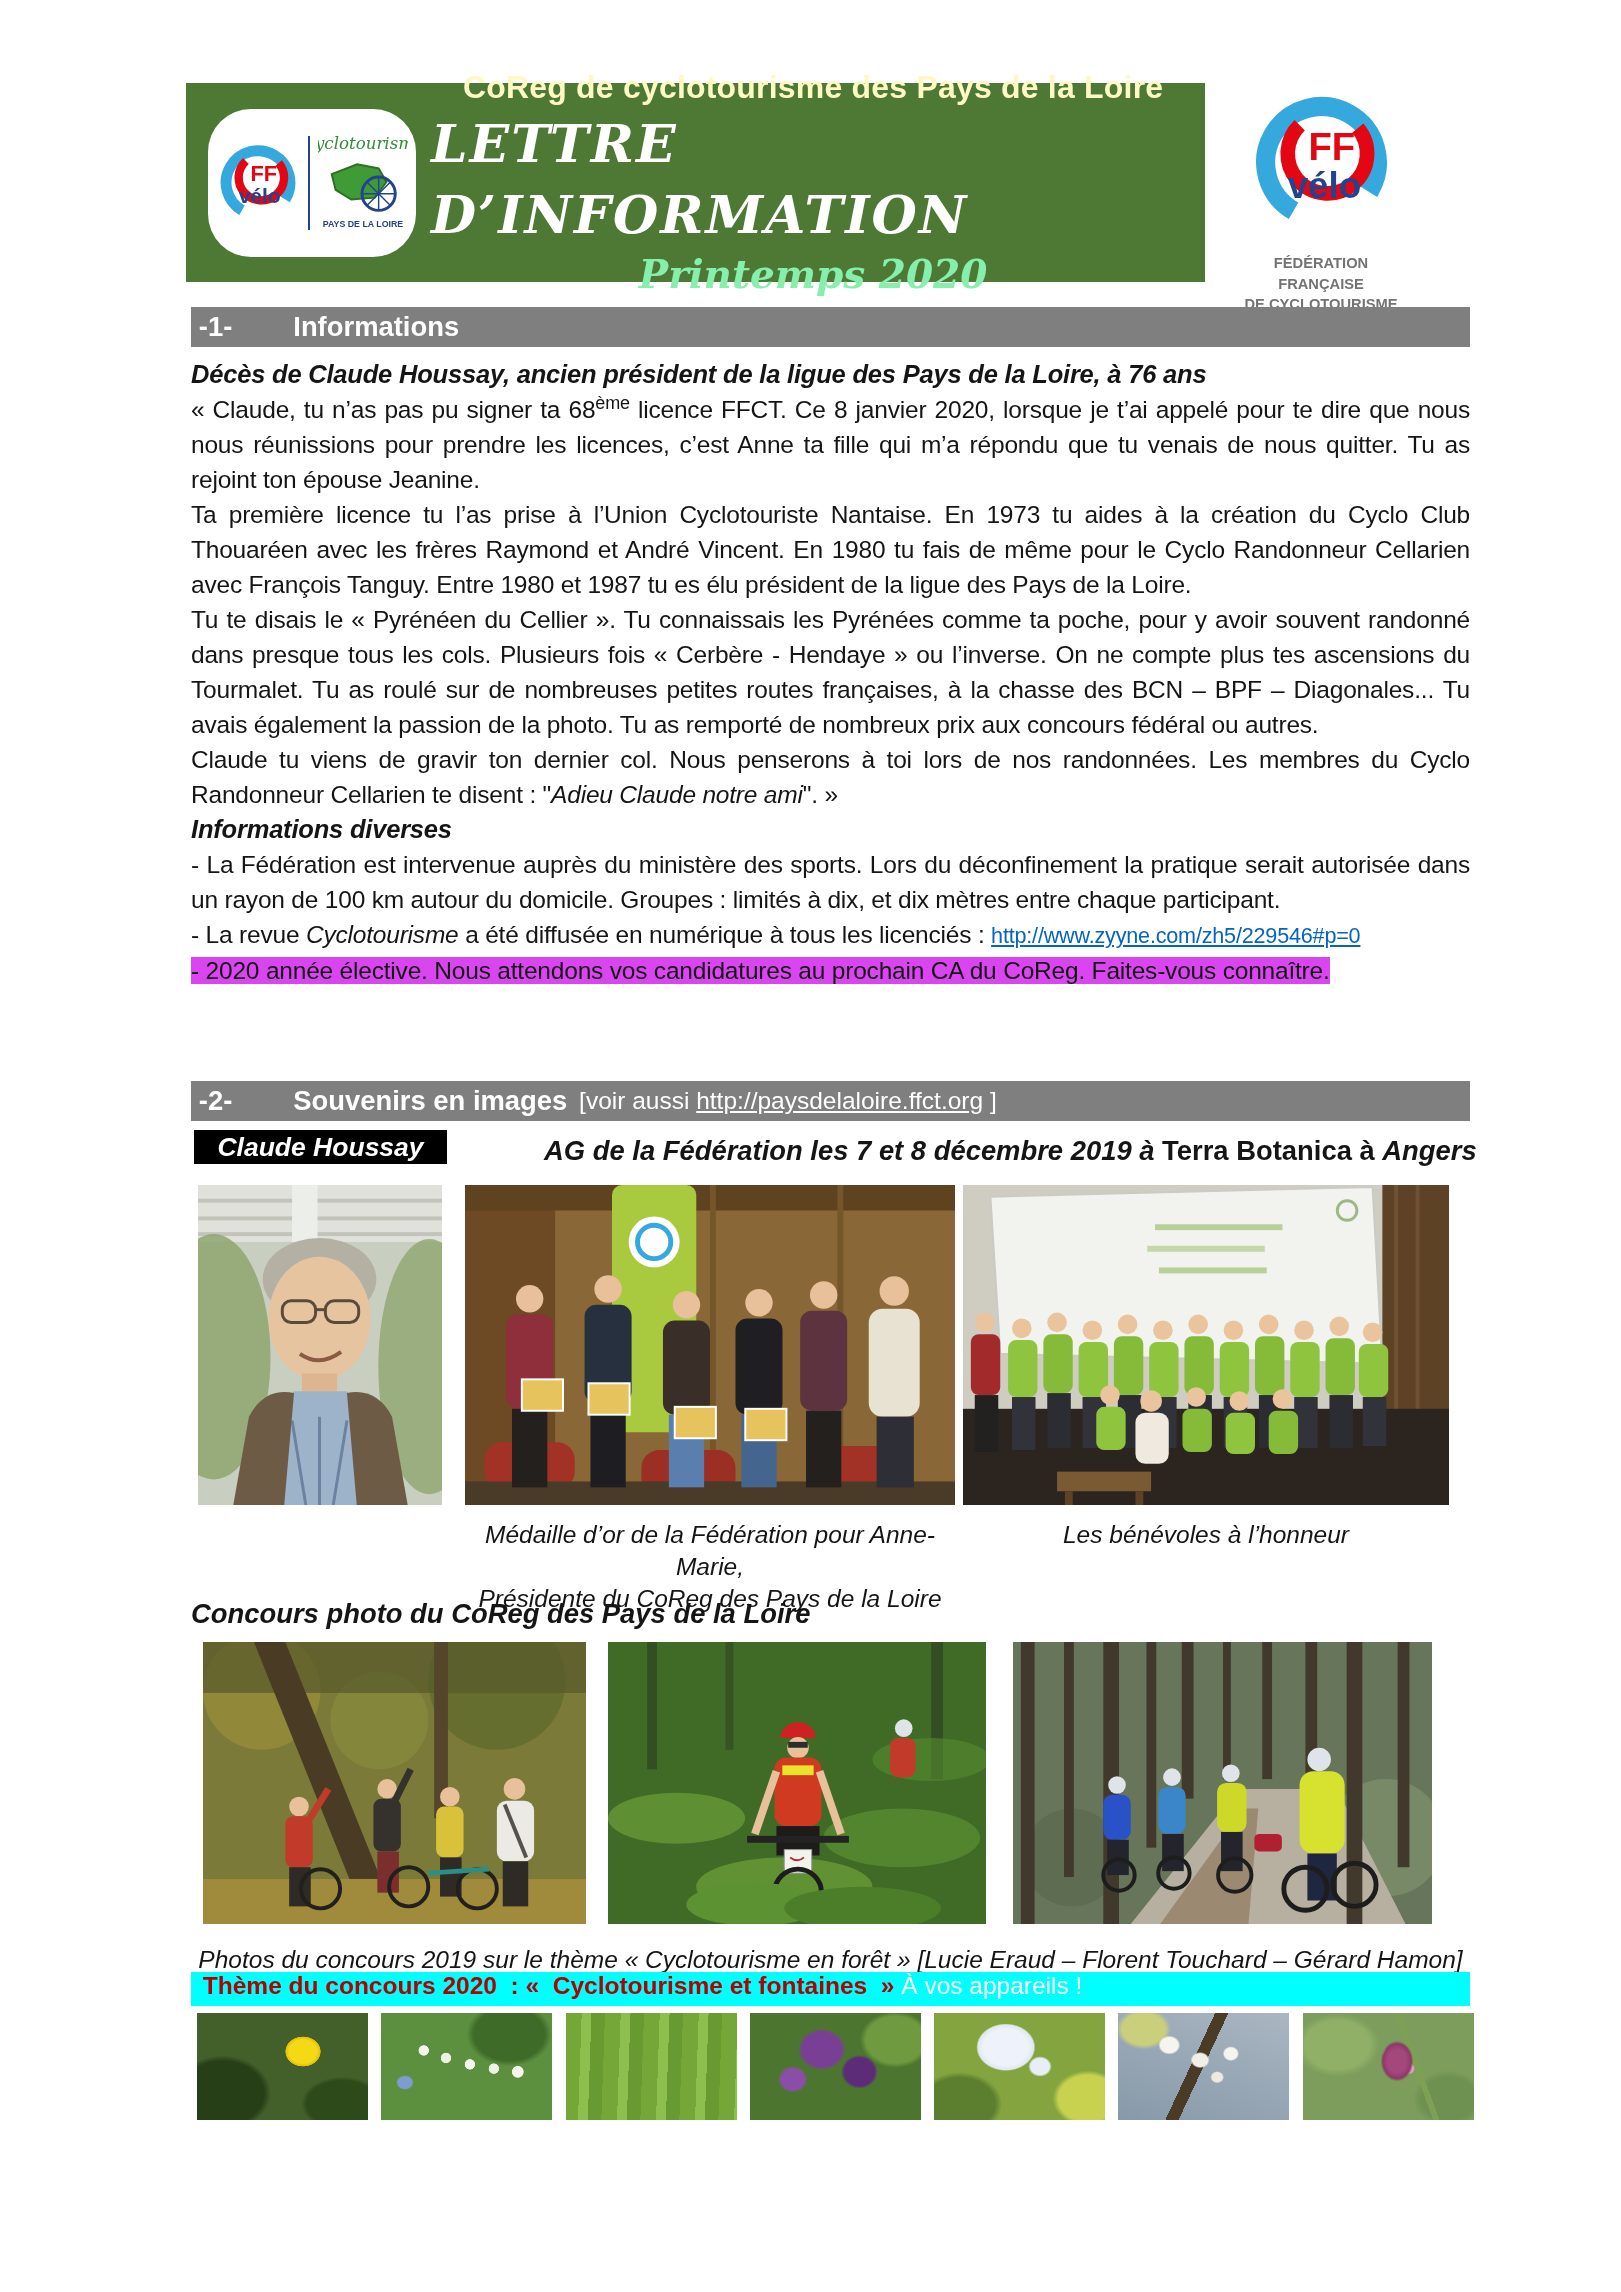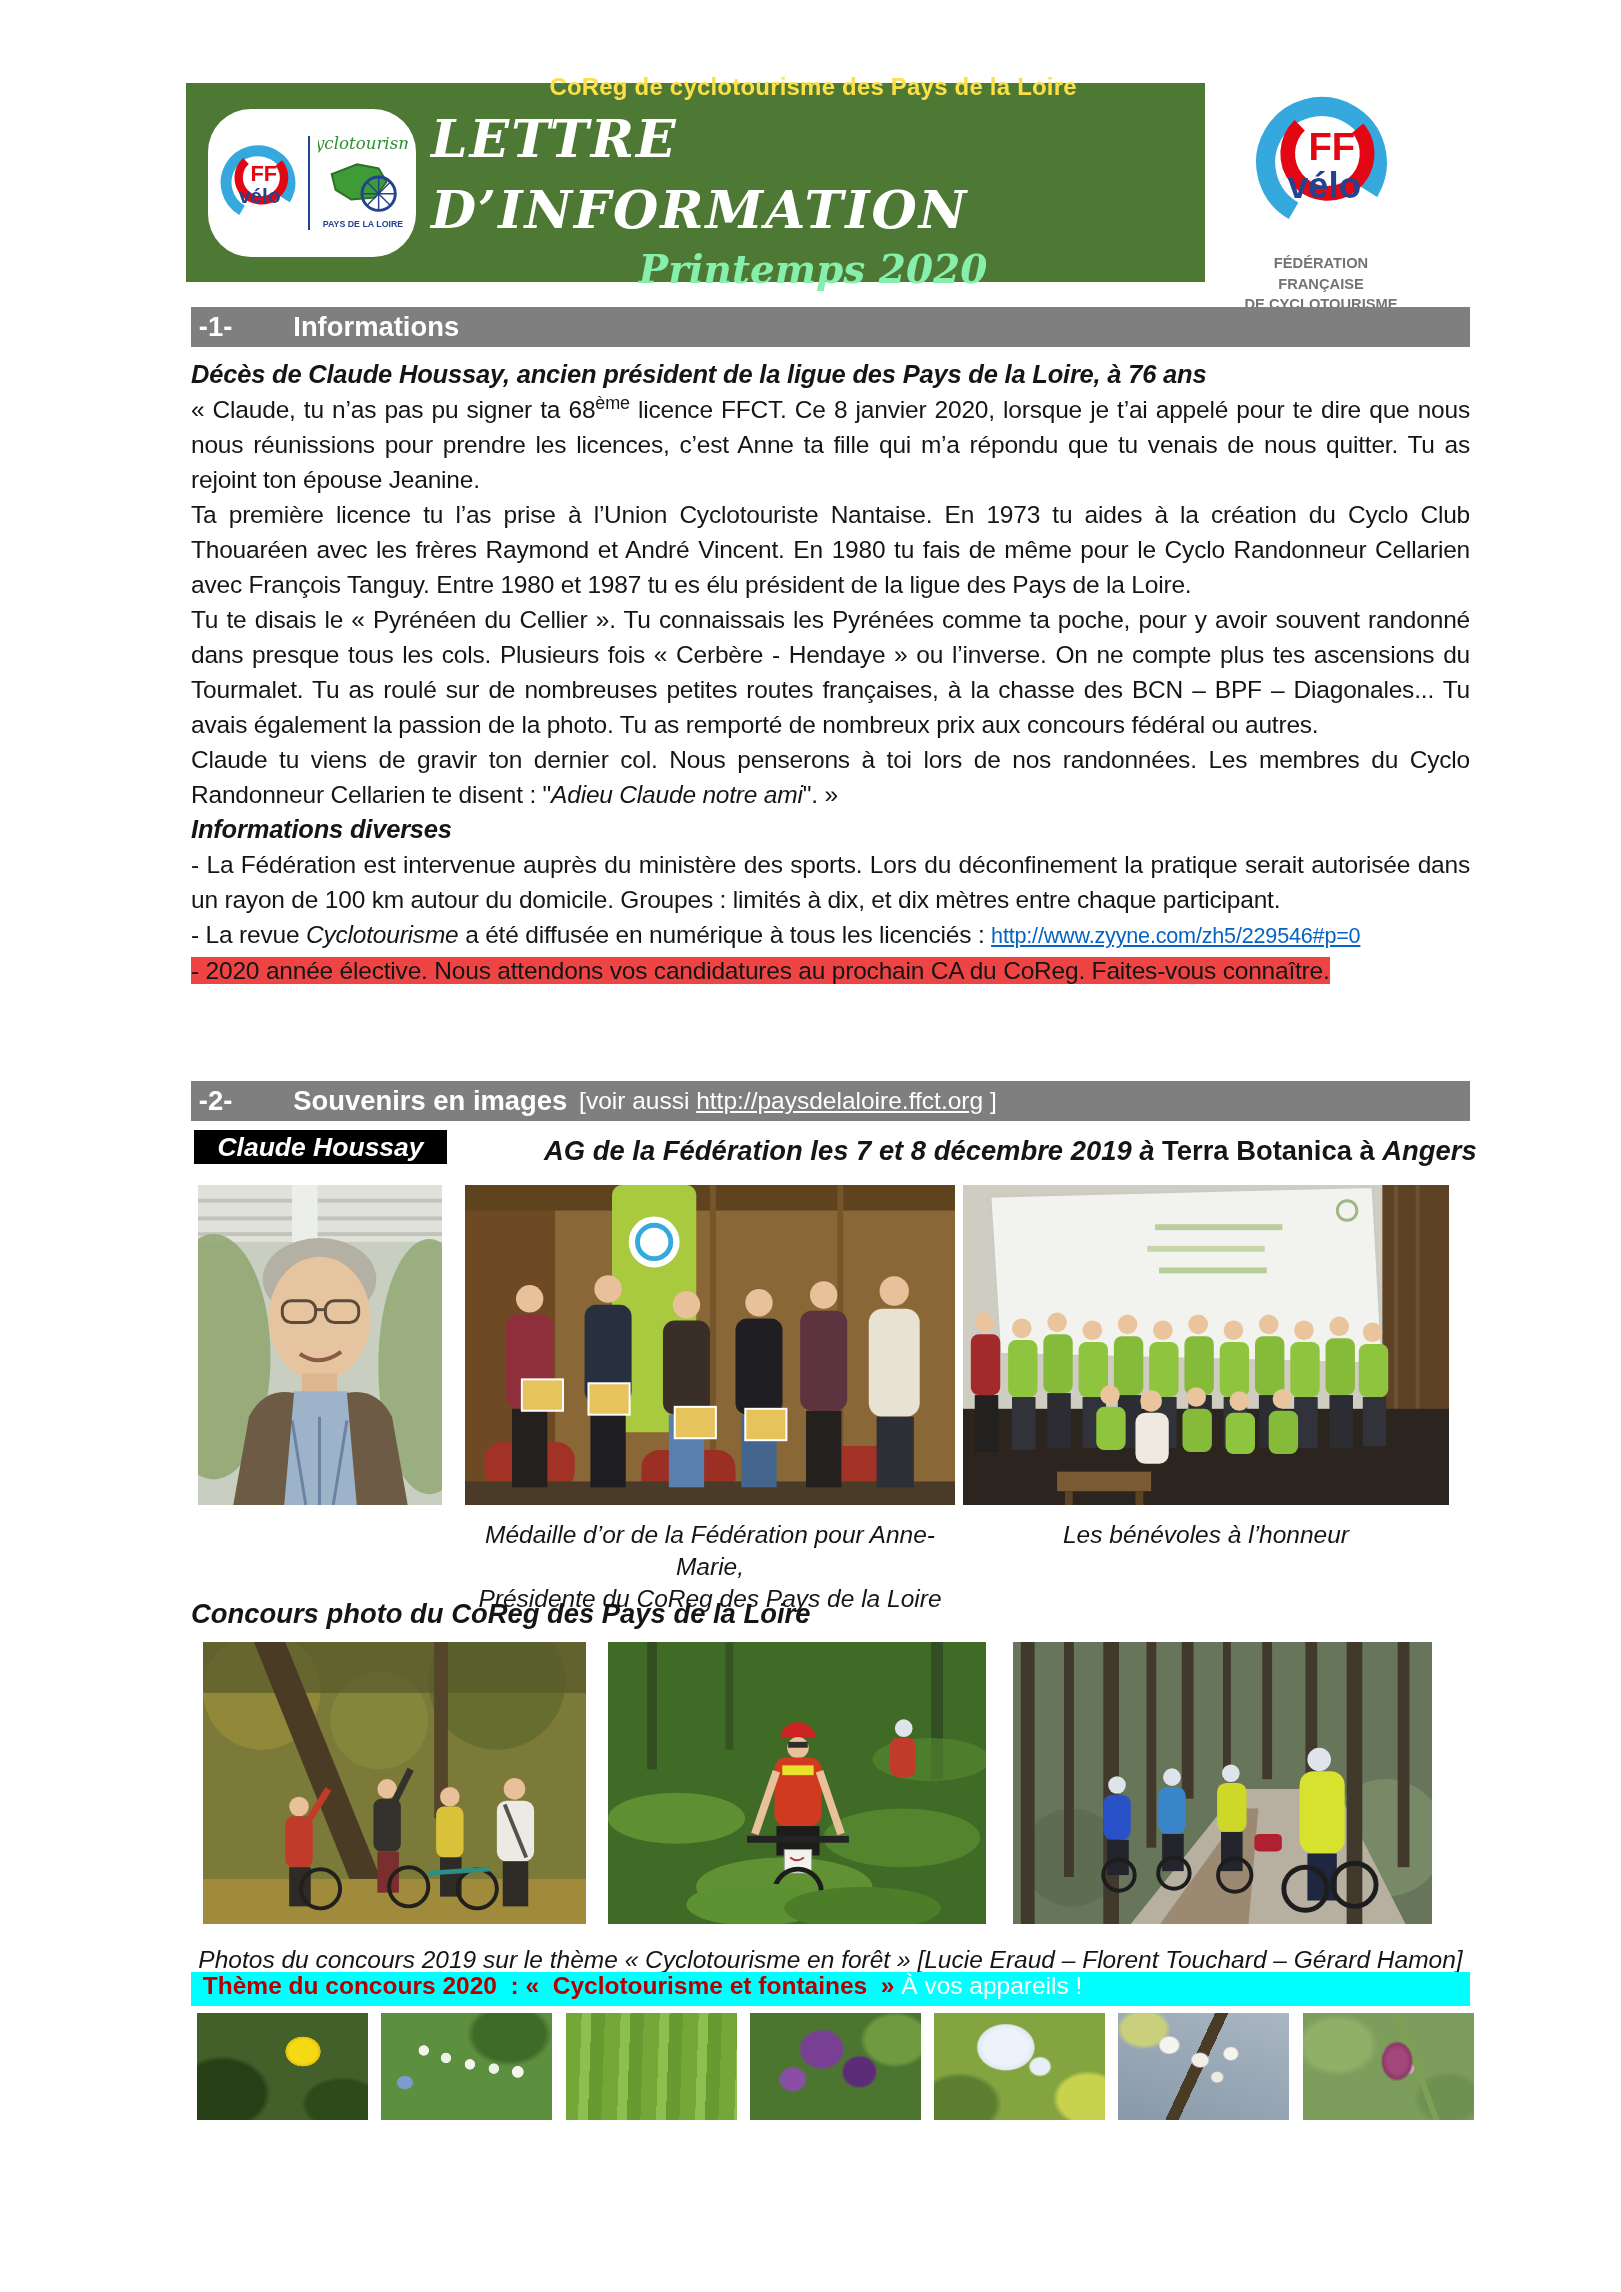--- a/index.html
+++ b/index.html
@@ -7,21 +7,21 @@
         font-family:"Liberation Sans",sans-serif;color:#151515;overflow:hidden;}
 
   
   .banner{position:absolute;left:186px;top:83px;width:1019px;height:199px;background:#4d7935;
           display:flex;align-items:center;}
   .logo-pill{position:absolute;left:21.6px;top:25.5px;width:208px;height:148px;background:#ffffff;
              border-radius:43px;display:flex;align-items:center;justify-content:space-evenly;}
   .pill-divider{width:2px;height:94px;background:#24438e;}
   .banner-titles{position:absolute;left:245px;right:9.8px;top:0;height:100%;
                  display:flex;flex-direction:column;align-items:center;justify-content:center;gap:2px;}
-  .bt1{font-weight:bold;font-size:24px;color:#fde047;letter-spacing:0.2px;}
+  .bt1{font-weight:bold;font-size:32px;color:#fef9c3;letter-spacing:0.2px;}
   .bt2{font-family:"DejaVu Serif",serif;font-style:italic;font-weight:bold;font-size:52px;color:#ffffff;letter-spacing:2px;line-height:71px;}
   .bt3{font-family:"DejaVu Serif",serif;font-style:italic;font-weight:bold;font-size:39px;color:#86efac;line-height:45px;}
   .fed-logo{position:absolute;left:1233px;top:86px;width:176px;text-align:center;}
   .fed-lines{font-weight:bold;font-size:14.7px;color:#737373;line-height:20.6px;margin-top:16px;}
 
   
   .secbar{position:absolute;left:191px;width:1279px;height:40px;background:#7f7f7f;color:#ffffff;
           display:flex;align-items:center;}
   .sec-num{font-weight:bold;font-size:27.4px;margin-left:7.8px;}
   .sec-title{font-weight:bold;font-size:27.4px;margin-left:61px;}
@@ -162,21 +162,21 @@
 
   <div class="bodytext">
     <p class="h-bi">Décès de Claude Houssay, ancien président de la ligue des Pays de la Loire, à 76 ans</p>
     <p><span>« Claude, tu n’as pas pu signer ta 68</span><sup>ème</sup><span> licence FFCT. Ce 8 janvier 2020, lorsque je t’ai appelé pour te dire que nous nous réunissions pour prendre les licences, c’est Anne ta fille qui m’a répondu que tu venais de nous quitter. Tu as rejoint ton épouse Jeanine.</span></p>
     <p>Ta première licence tu l’as prise à l’Union Cyclotouriste Nantaise. En 1973 tu aides à la création du Cyclo Club Thouaréen avec les frères Raymond et André Vincent. En 1980 tu fais de même pour le Cyclo Randonneur Cellarien avec François Tanguy. Entre 1980 et 1987 tu es élu président de la ligue des Pays de la Loire.</p>
     <p>Tu te disais le « Pyrénéen du Cellier ». Tu connaissais les Pyrénées comme ta poche, pour y avoir souvent randonné dans presque tous les cols. Plusieurs fois « Cerbère - Hendaye » ou l’inverse. On ne compte plus tes ascensions du Tourmalet. Tu as roulé sur de nombreuses petites routes françaises, à la chasse des BCN – BPF – Diagonales... Tu avais également la passion de la photo. Tu as remporté de nombreux prix aux concours fédéral ou autres.</p>
     <p><span>Claude tu viens de gravir ton dernier col. Nous penserons à toi lors de nos randonnées. Les membres du Cyclo Randonneur Cellarien te disent : "</span><span class="italic">Adieu Claude notre ami</span><span>". »</span></p>
     <p class="h-bi">Informations diverses</p>
     <p>- La Fédération est intervenue auprès du ministère des sports. Lors du déconfinement la pratique serait autorisée dans un rayon de 100 km autour du domicile. Groupes : limités à dix, et dix mètres entre chaque participant.</p>
     <p><span>- La revue </span><span class="italic">Cyclotourisme</span><span> a été diffusée en numérique à tous les licenciés : </span><a href="#" class="doclink">http://www.zyyne.com/zh5/229546#p=0</a></p>
-    <p><span class="hl-pink" style="background:#ef4444;margin-top:10px;">- 2020 année élective. Nous attendons vos candidatures au prochain CA du CoReg. Faites-vous connaître.</span></p>
+    <p><span class="hl-pink" style="background:#d946ef;margin-top:10px;">- 2020 année élective. Nous attendons vos candidatures au prochain CA du CoReg. Faites-vous connaître.</span></p>
   </div>
 
   <div class="secbar" style="top:1081px;">
     <span class="sec-num">-2-</span>
     <span class="sec-title">Souvenirs en images</span>
     <span class="sec-extra"><span>[voir aussi </span><a href="#" class="wlink">http://paysdelaloire.ffct.org</a><span> ]</span></span>
   </div>
 
   <div class="black-label">Claude Houssay</div>
   <div class="ag-head"><span class="italic">AG de la Fédération les 7 et 8 décembre 2019 à </span><span>Terra Botanica à </span><span class="italic">Angers</span></div>

